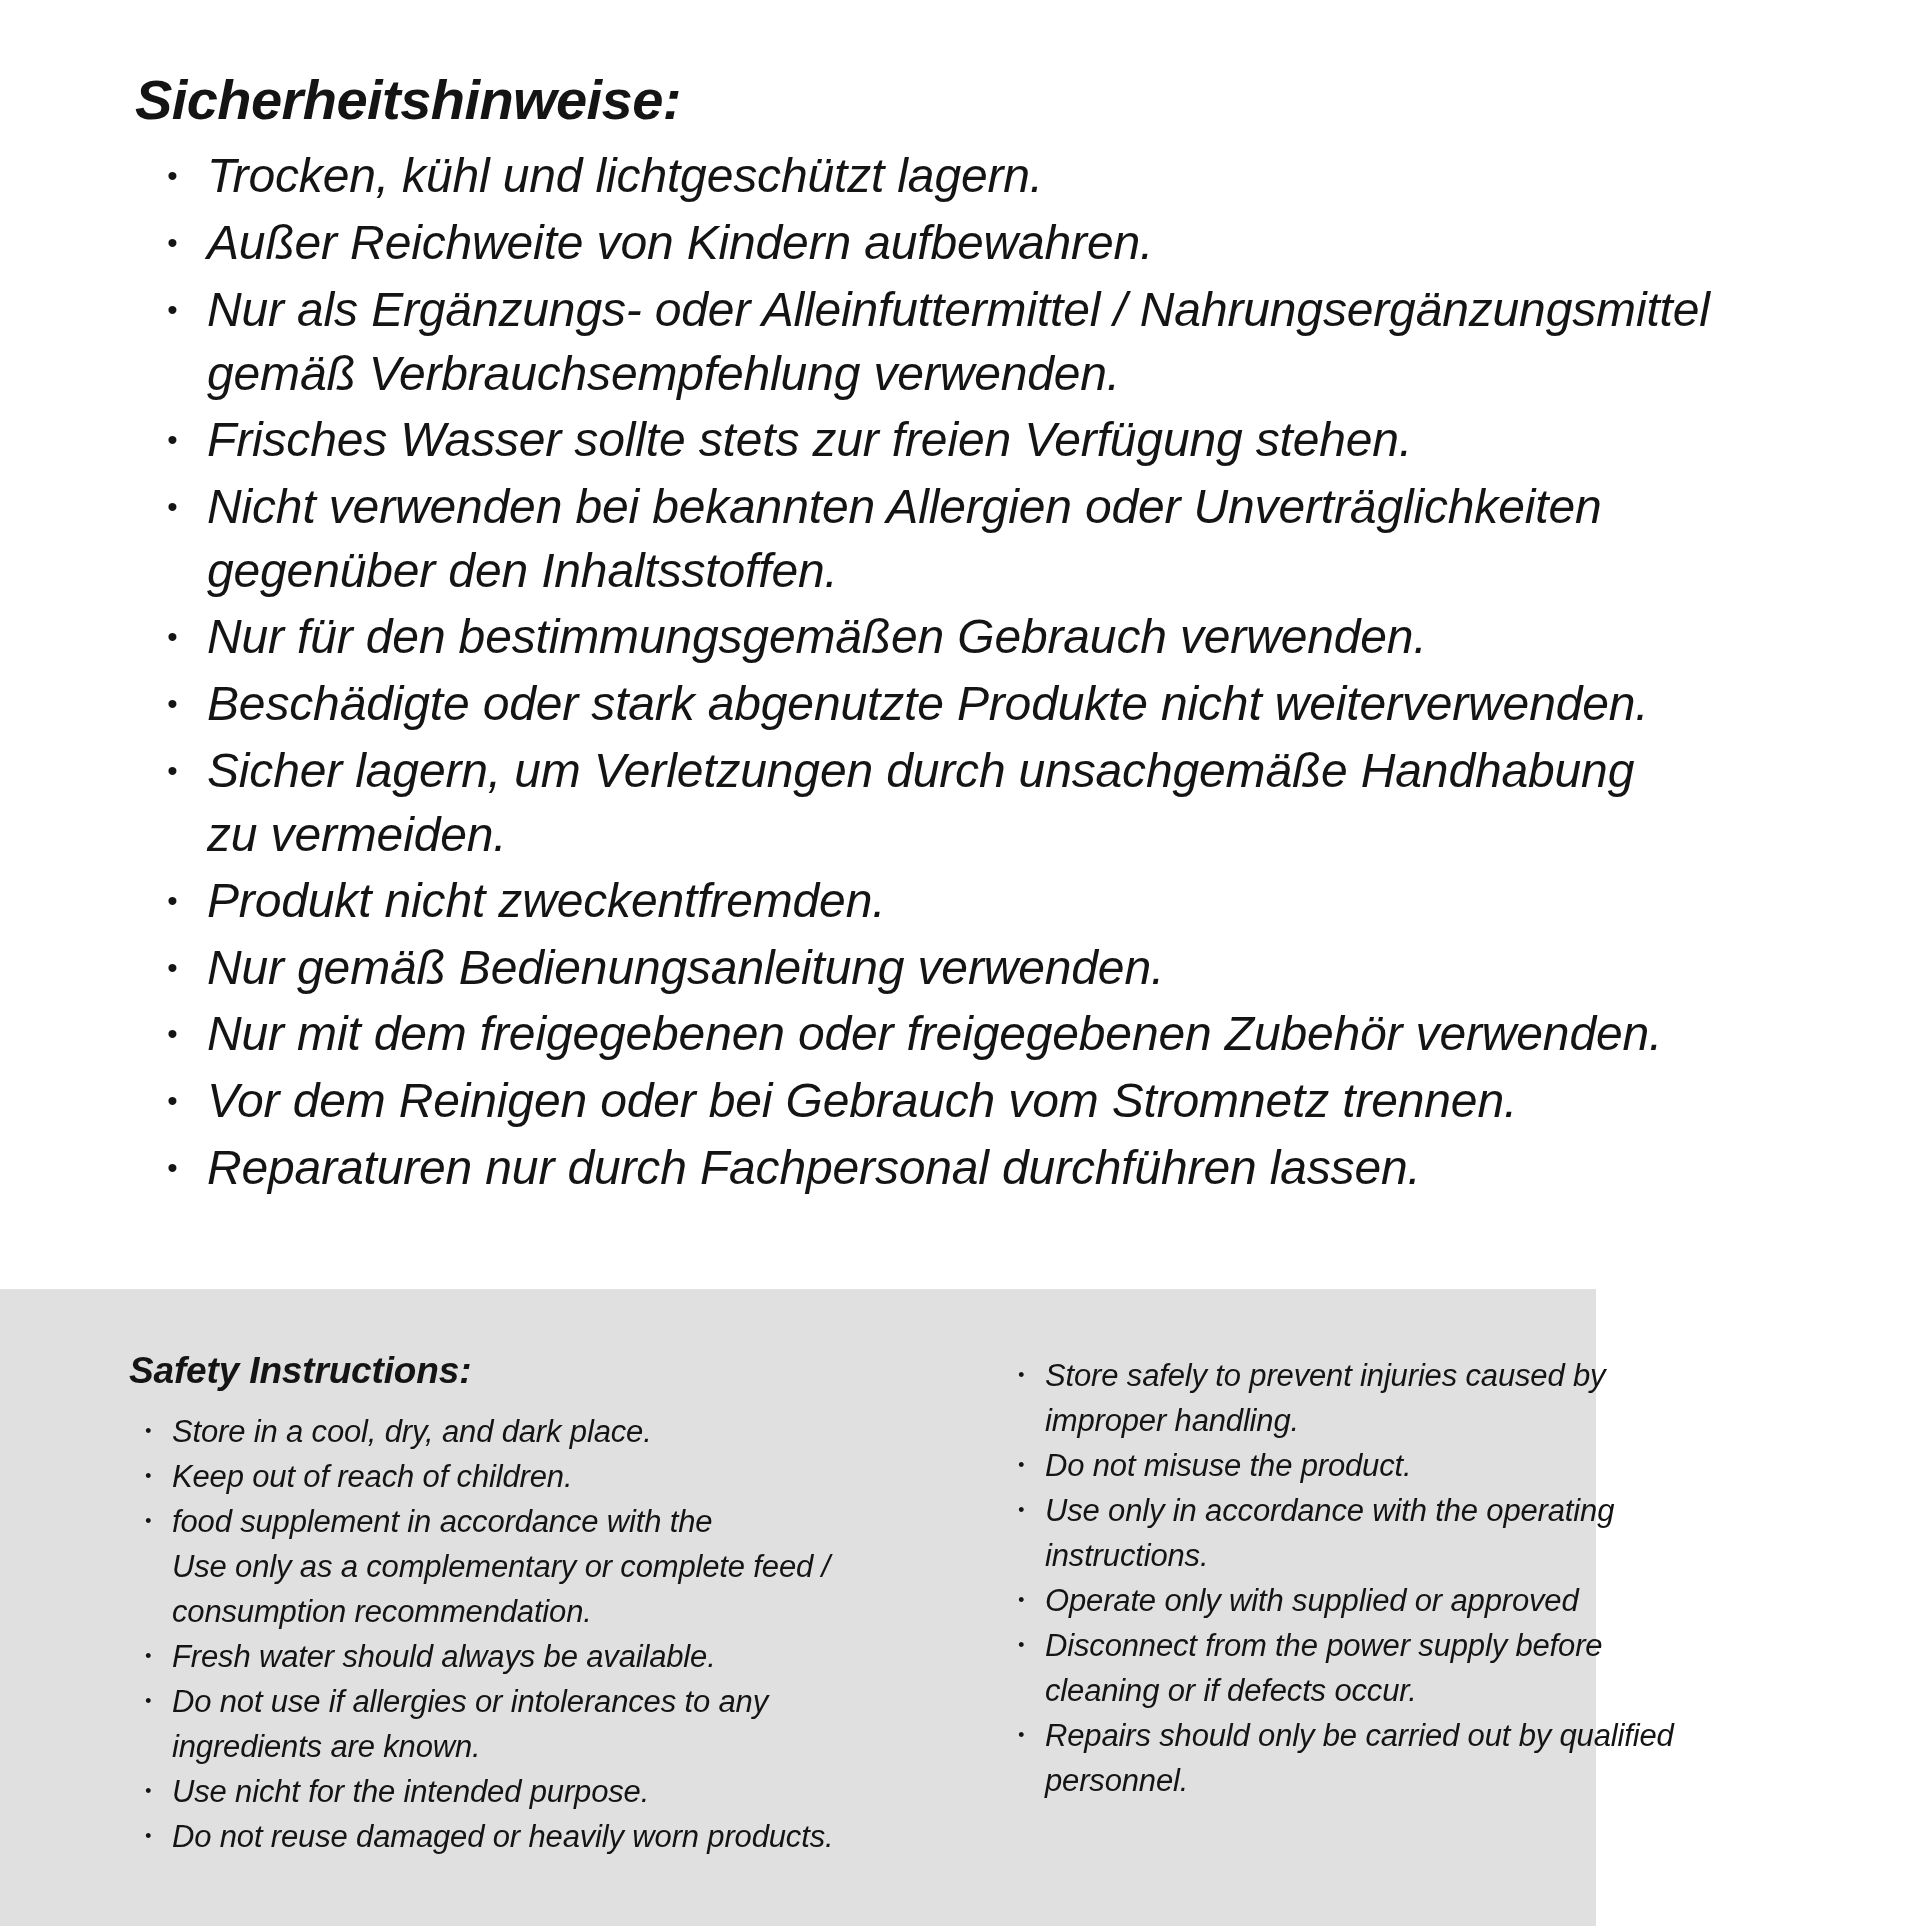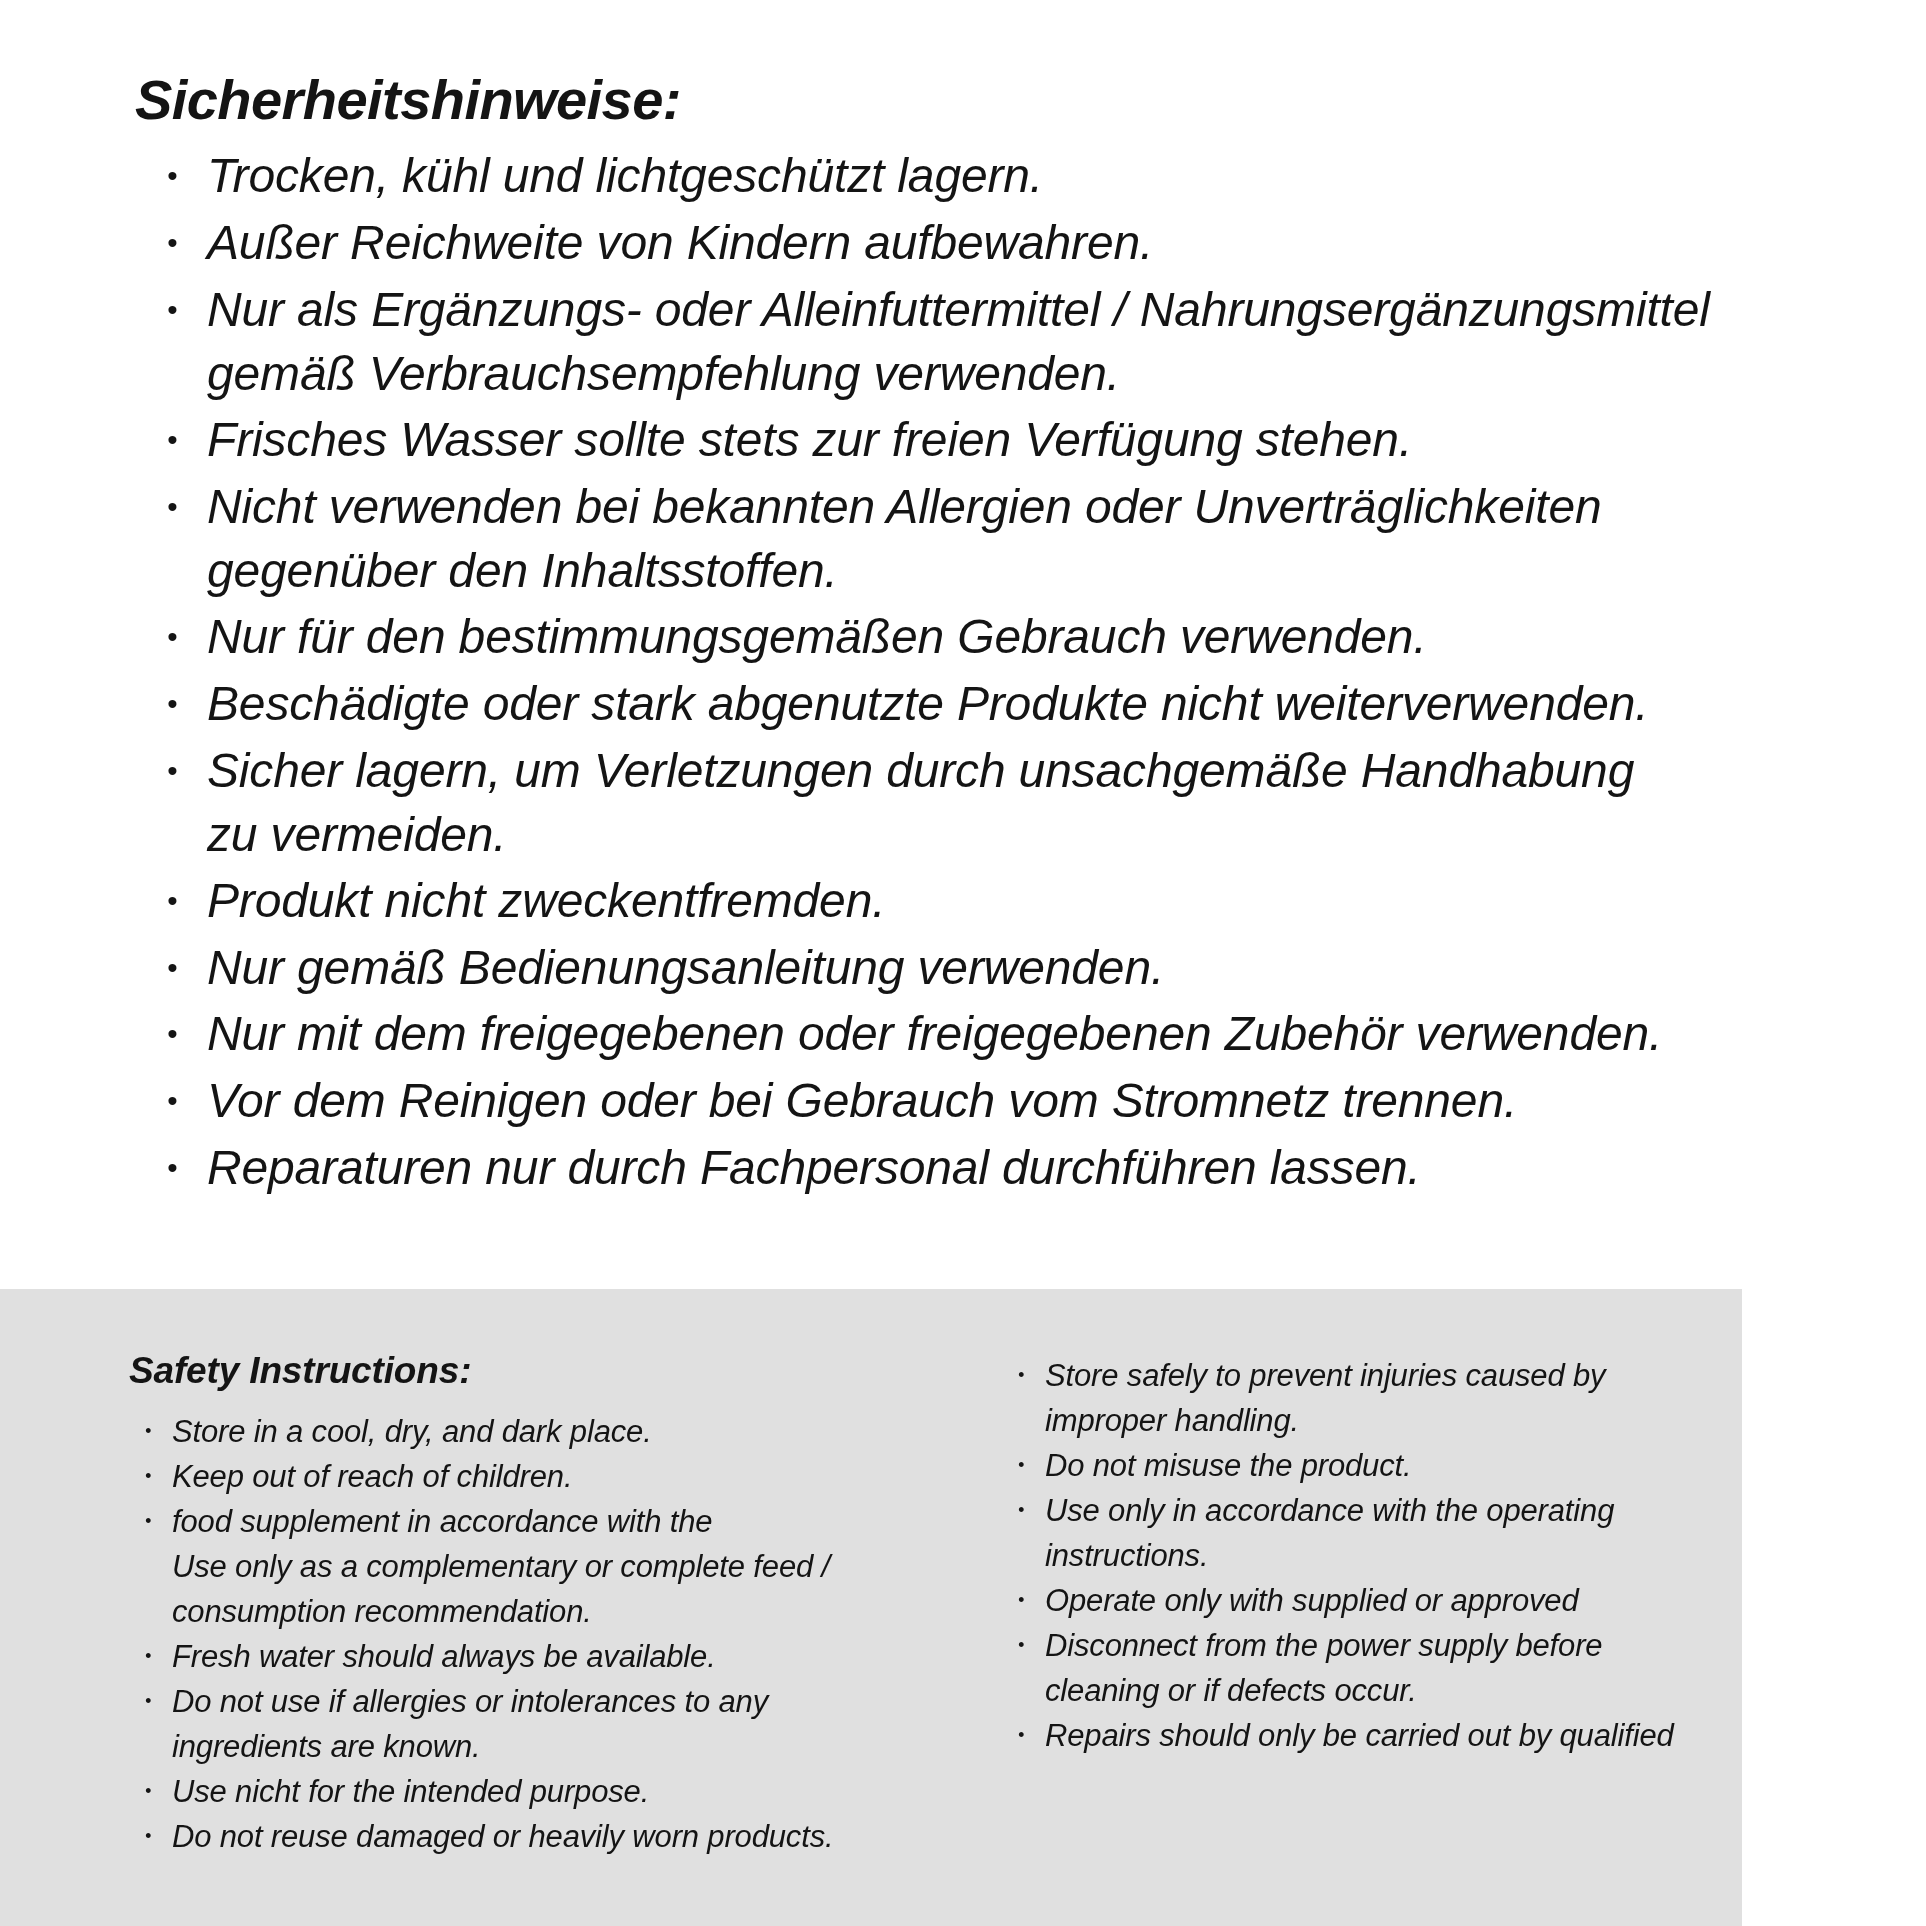--- a/index.html
+++ b/index.html
@@ -23,21 +23,21 @@
   .list{list-style:none;margin:0;padding:0;}
   .de-list{
     margin:15.4px 0 0 135px;
     font-size:48px;line-height:64px;
   }
   .de-list li{position:relative;padding-left:72px;margin-top:2.6px;}
   .de-list li:first-child{margin-top:0;}
   .de-list .bullet{position:absolute;left:32px;top:0;font-size:0.62em;line-height:inherit;}
   
   .en{
-    position:absolute;left:0;top:1289px;width:1742px;height:638px;
+    position:absolute;left:0;top:1289px;width:1596px;height:638px;
     background:var(--panel-bg,#e0e0e0);
   }
   .en-col{position:absolute;}
   .en-left{left:129px;top:59px;width:854px;}
   .en-right{left:1018px;top:64px;width:886px;}
   .en h2{
     margin:0;
     font-size:37px;line-height:45px;font-weight:700;
   }
   .en-list{font-size:31px;line-height:45px;}
@@ -223,20 +223,21 @@
             <span class="bullet">•</span>
             <span class="li-text">
               <div class="line">Disconnect from the power supply before</div>
               <div class="line">cleaning or if defects occur.</div>
             </span>
           </li>
           <li>
             <span class="bullet">•</span>
             <span class="li-text">
               <div class="line">Repairs should only be carried out by qualified</div>
+              <div class="line">personnel.</div>
             </span>
           </li>
         </ul>
     </div>
   </section>
 
 </div>
 
 
 </body></html>

